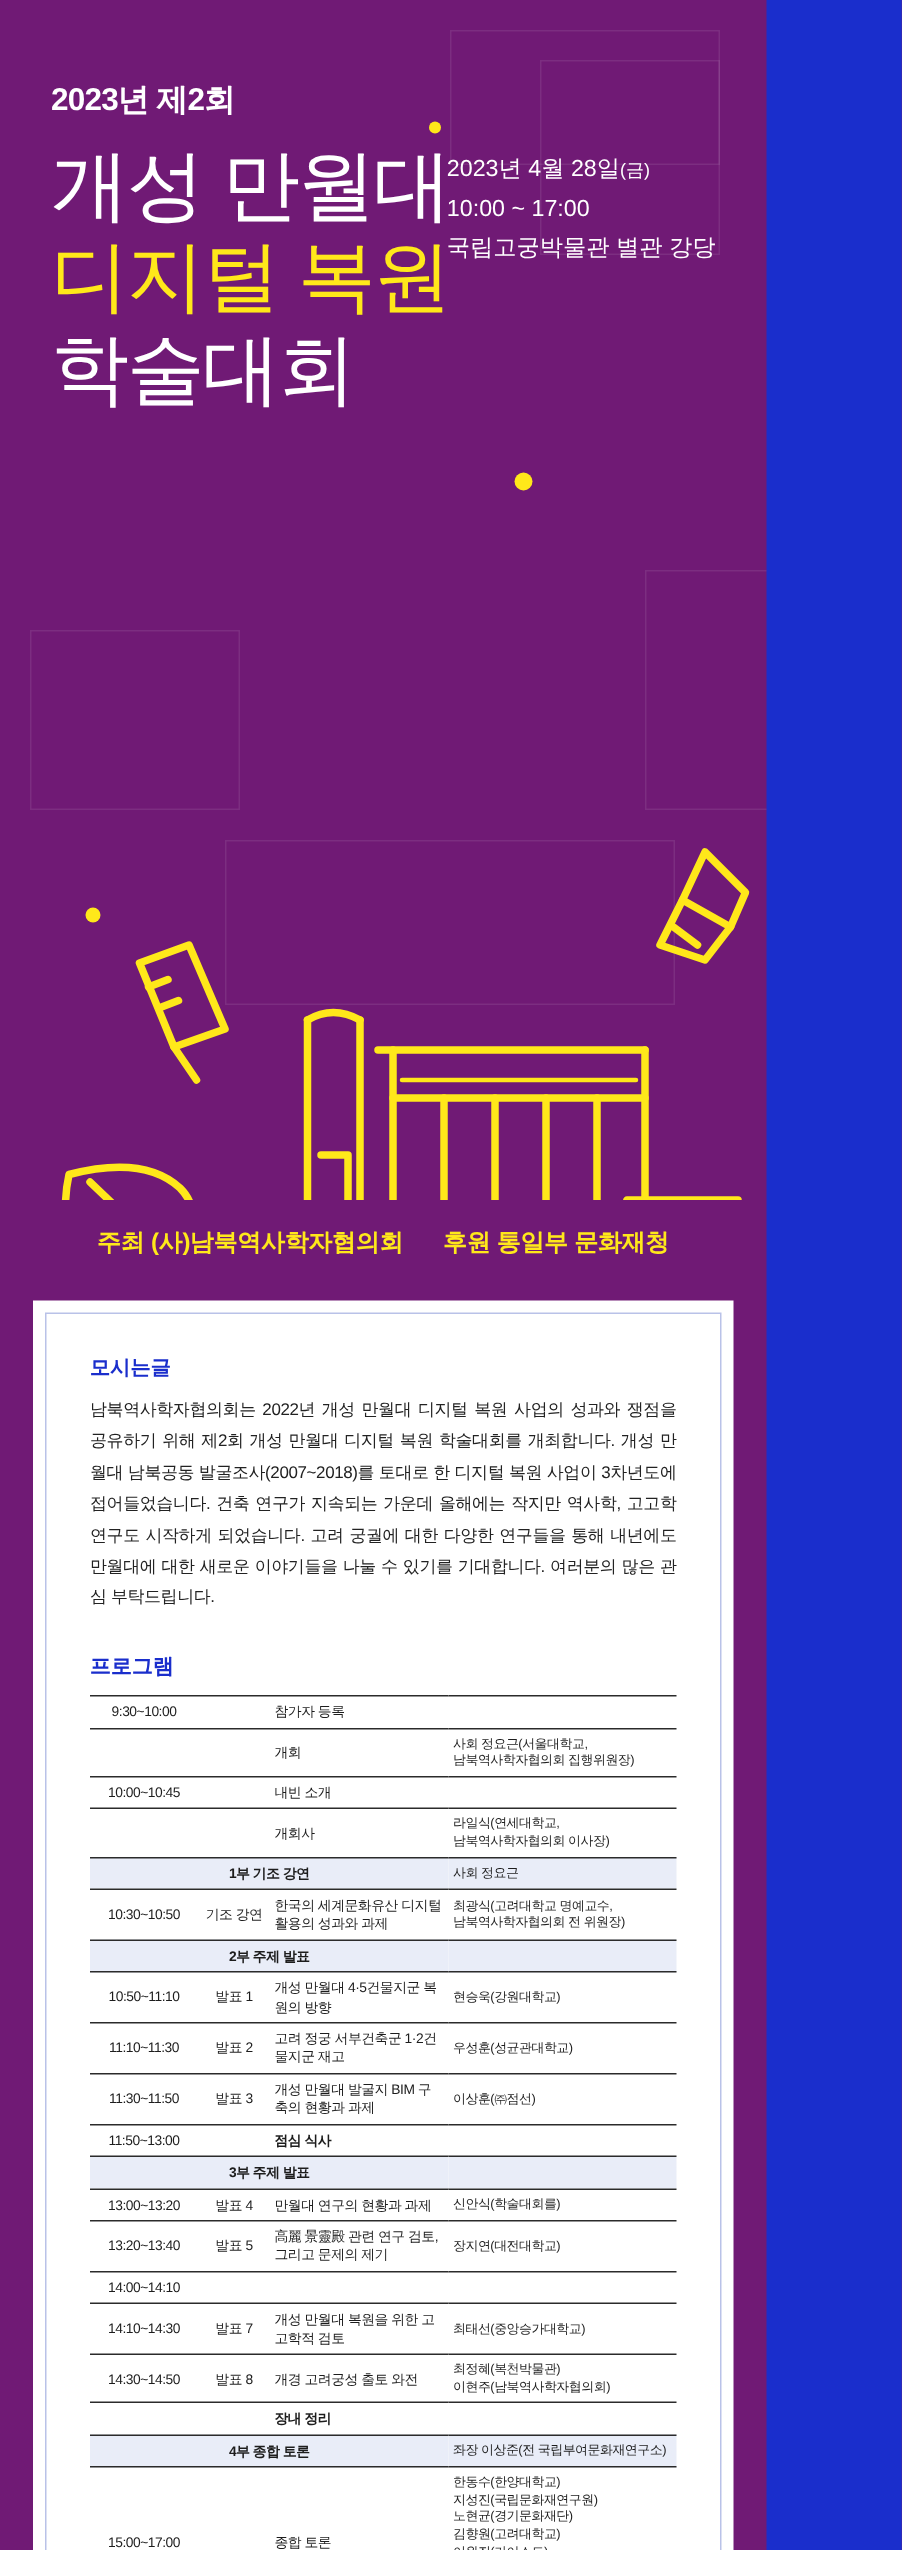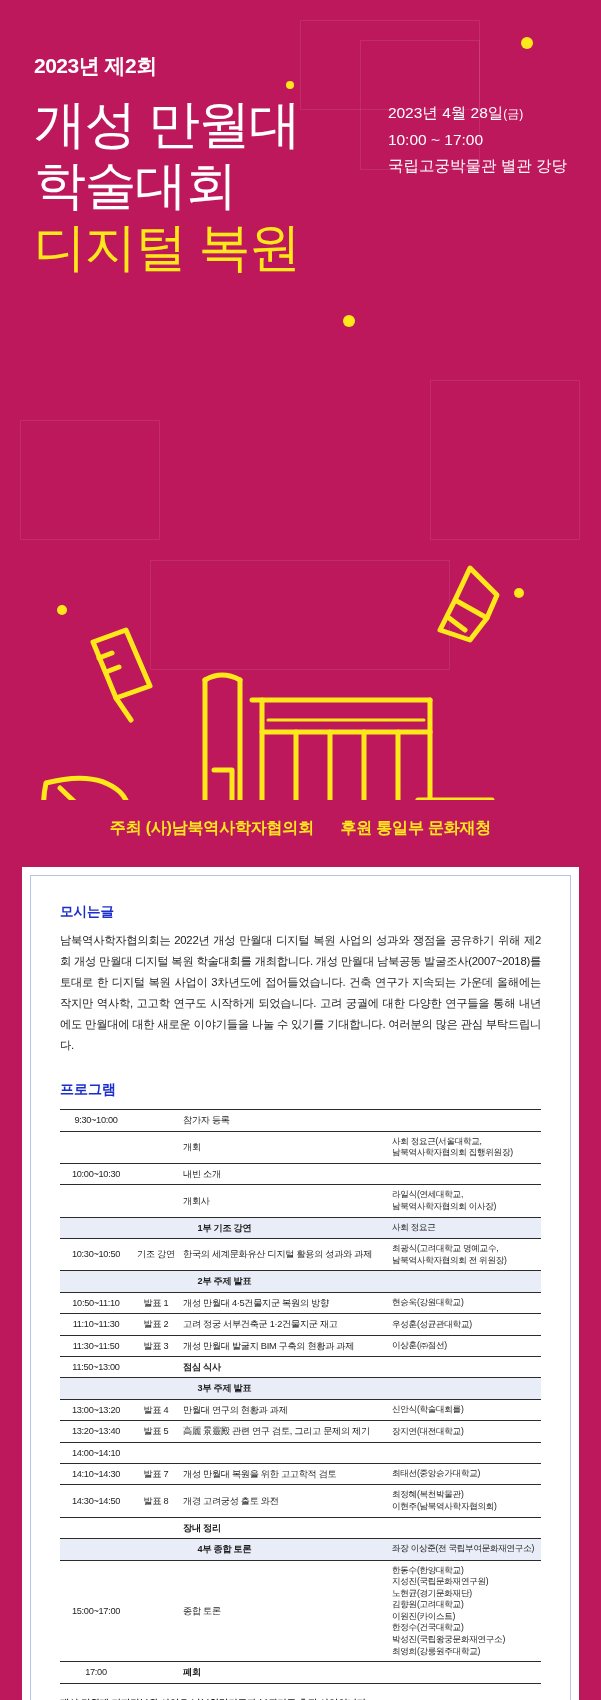--- a/index.html
+++ b/index.html
@@ -3,23 +3,23 @@
 <meta charset="utf-8">
 <style>
   * { box-sizing: border-box; margin: 0; padding: 0; }
   html, body {
     width: 601px;
     background: #1a2ecc;
     font-family: "Liberation Sans", sans-serif;
   }
   .poster {
     position: relative;
-    width: 601px;
+    width: 511px;
     height: 1700px;
-    background: #be185d;
+    background: #701a75;
     overflow: hidden;
   }
 
   
   .blueprint {
     position: absolute;
     pointer-events: none;
     border: 1px solid rgba(255,255,255,0.09);
   }
 
@@ -163,22 +163,22 @@
     <circle cx="349" cy="321" r="6" fill="#ffe81a"></circle>
     <circle cx="62" cy="610" r="5" fill="#ffe81a"></circle>
     <circle cx="519" cy="593" r="5" fill="#ffe81a"></circle>
     <circle cx="290" cy="85" r="4" fill="#ffe81a"></circle>
   </svg>
 
   <div class="header">
     <div class="kicker">2023년 제2회</div>
     <div class="title-block">
       <div class="title-line">개성 만월대</div>
+      <div class="title-line accent">디지털 복원</div>
       <div class="title-line">학술대회</div>
-      <div class="title-line accent">디지털 복원</div>
     </div>
   </div>
 
   <div class="meta">
     <div>
       <span>2023년 4월 28일</span><span class="day">(금)</span>
     </div>
     <div>10:00 ~ 17:00</div>
     <div>국립고궁박물관 별관 강당</div>
   </div>
@@ -279,21 +279,21 @@
               <td class="c-sub">참가자 등록</td>
               <td class="c-who"></td>
             </tr>
             <tr>
               <td class="c-time"></td>
               <td class="c-tag"></td>
               <td class="c-sub">개회</td>
               <td class="c-who">사회 정요근(서울대학교,<br>남북역사학자협의회 집행위원장)</td>
             </tr>
             <tr>
-              <td class="c-time">10:00~10:30</td>
+              <td class="c-time">10:00~10:45</td>
               <td class="c-tag"></td>
               <td class="c-sub">내빈 소개</td>
               <td class="c-who"></td>
             </tr>
             <tr>
               <td class="c-time"></td>
               <td class="c-tag"></td>
               <td class="c-sub">개회사</td>
               <td class="c-who">라일식(연세대학교,<br>남북역사학자협의회 이사장)</td>
             </tr>

